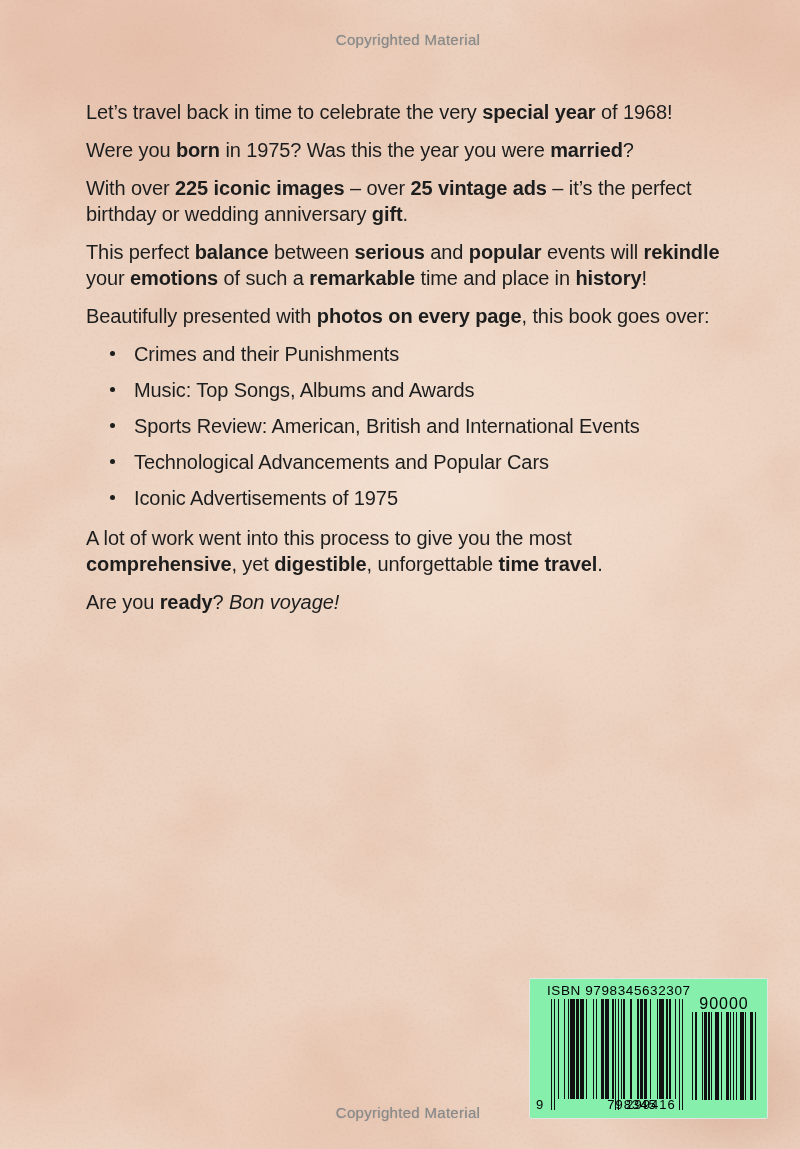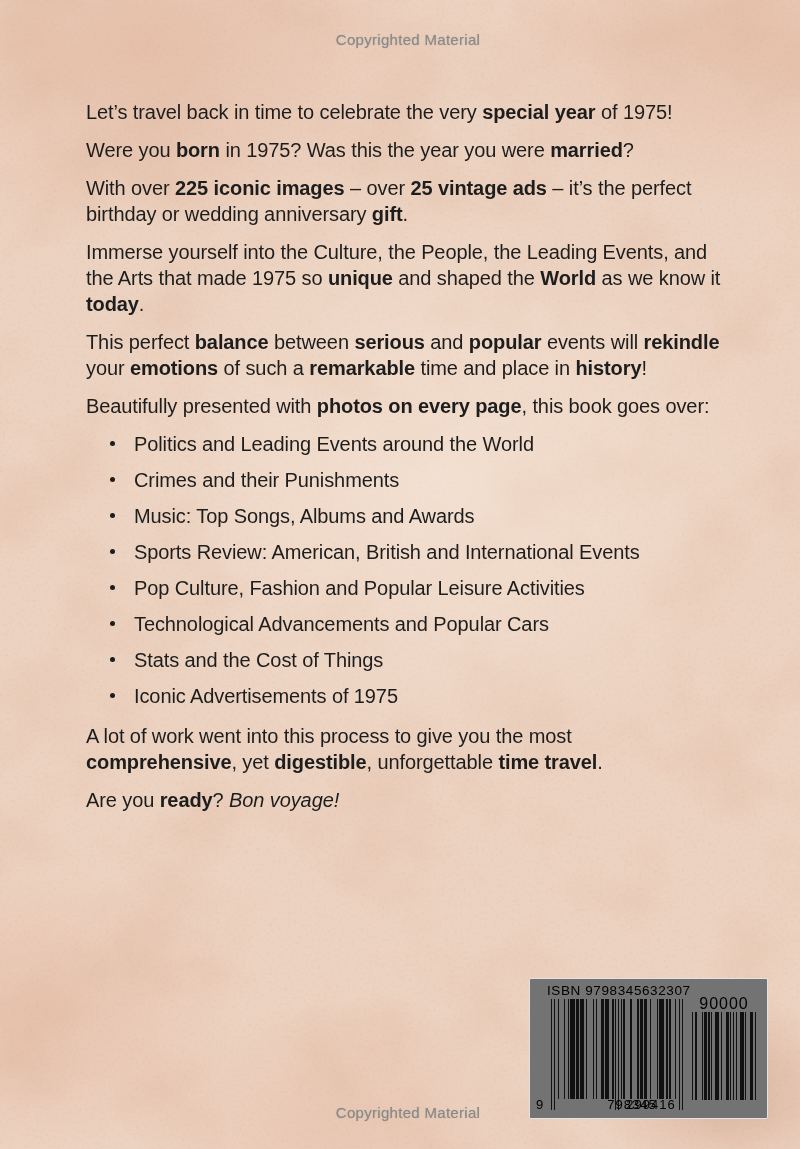--- a/index.html
+++ b/index.html
@@ -34,21 +34,21 @@
   .para{margin:0 0 12px 0;}
   .para .b{font-weight:700;margin-top:40px;}
   .para .i{font-style:italic;text-align:right;}
   #bullet-list{list-style:none;margin:8px 0 14px 0;padding:0;}
   #bullet-list li{display:flex;margin:0 0 10px 0;}
   .dot{width:5px;height:5px;border-radius:50%;background:#1d1d1d;margin:10px 19px 0 24px;flex:none;}
   .bullet-text{flex:1;}
   
   .barcode-box{
     position:absolute;left:529px;top:978px;width:239px;height:141px;
-    background:#737373;border:1px solid #e3e3e3;border-radius:2px;box-sizing:border-box;
+    background:#86efac;border:1px solid #e3e3e3;border-radius:2px;box-sizing:border-box;
   }
   .isbn-label{position:absolute;left:17px;top:4px;font-size:13.5px;color:#000;letter-spacing:0.6px;white-space:nowrap;}
   .main-bars{position:absolute;left:21px;top:20px;width:133px;height:111px;display:flex;align-items:flex-start;}
   .main-bars .m{width:1.4px;height:100px;flex:none;}
   .main-bars .m.on{background:#111;}
   .main-bars .m.t{height:111px;}
   .digit-9{position:absolute;left:6px;top:118px;font-size:13px;color:#000;}
   .digit-g1{position:absolute;left:26px;top:118px;width:58px;text-align:center;font-size:13px;color:#000;letter-spacing:1px;padding-left:47px;}
   .digit-g2{position:absolute;left:92px;top:118px;width:58px;text-align:center;font-size:13px;color:#000;letter-spacing:1px;}
   .sup-label{position:absolute;left:162px;top:16px;width:64px;text-align:center;font-size:16px;color:#000;letter-spacing:1px;}
@@ -75,55 +75,42 @@
   <rect width="800" height="1149" filter="url(#grain)" opacity="0.38"></rect>
 </svg>
 <div class="tint"></div>
 
 <div class="cover">
 
   <div class="copyright top">Copyrighted Material</div>
 
   <div class="content">
     <div id="blurb-top">
-        <p class="para"><span>Let’s travel back in time to celebrate the very </span><span class="b">special year</span><span> of 1975!</span></p>
+        <p class="para"><span>Let’s travel back in time to celebrate the very </span><span class="b">special year</span><span> of 1968!</span></p>
         <p class="para"><span>Were you </span><span class="b">born</span><span> in 1975? Was this the year you were </span><span class="b">married</span><span>?</span></p>
         <p class="para"><span>With over </span><span class="b">225 iconic images</span><span> – over </span><span class="b">25 vintage ads</span><span> – it’s the perfect birthday or wedding anniversary </span><span class="b">gift</span><span>.</span></p>
-        <p class="para"><span>Immerse yourself into the Culture, the People, the Leading Events, and the Arts that made 1975 so </span><span class="b">unique</span><span> and shaped the </span><span class="b">World</span><span> as we know it </span><span class="b">today</span><span>.</span></p>
         <p class="para"><span>This perfect </span><span class="b">balance</span><span> between </span><span class="b">serious</span><span> and </span><span class="b">popular</span><span> events will </span><span class="b">rekindle</span><span> your </span><span class="b">emotions</span><span> of such a </span><span class="b">remarkable</span><span> time and place in </span><span class="b">history</span><span>!</span></p>
         <p class="para"><span>Beautifully presented with </span><span class="b">photos on every page</span><span>, this book goes over:</span></p>
       </div>
     <ul id="bullet-list">
         <li>
           <span class="dot"></span>
-          <span class="bullet-text">Politics and Leading Events around the World</span>
-        </li>
-        <li>
-          <span class="dot"></span>
           <span class="bullet-text">Crimes and their Punishments</span>
         </li>
         <li>
           <span class="dot"></span>
           <span class="bullet-text">Music: Top Songs, Albums and Awards</span>
         </li>
         <li>
           <span class="dot"></span>
           <span class="bullet-text">Sports Review: American, British and International Events</span>
         </li>
         <li>
           <span class="dot"></span>
-          <span class="bullet-text">Pop Culture, Fashion and Popular Leisure Activities</span>
-        </li>
-        <li>
-          <span class="dot"></span>
           <span class="bullet-text">Technological Advancements and Popular Cars</span>
-        </li>
-        <li>
-          <span class="dot"></span>
-          <span class="bullet-text">Stats and the Cost of Things</span>
         </li>
         <li>
           <span class="dot"></span>
           <span class="bullet-text">Iconic Advertisements of 1975</span>
         </li>
       </ul>
     <div id="blurb-bottom">
         <p class="para"><span>A lot of work went into this process to give you the most </span><span class="b">comprehensive</span><span>, yet </span><span class="b">digestible</span><span>, unforgettable </span><span class="b">time travel</span><span>.</span></p>
         <p class="para"><span>Are you </span><span class="b">ready</span><span>? </span><span class="i">Bon voyage!</span></p>
       </div>

